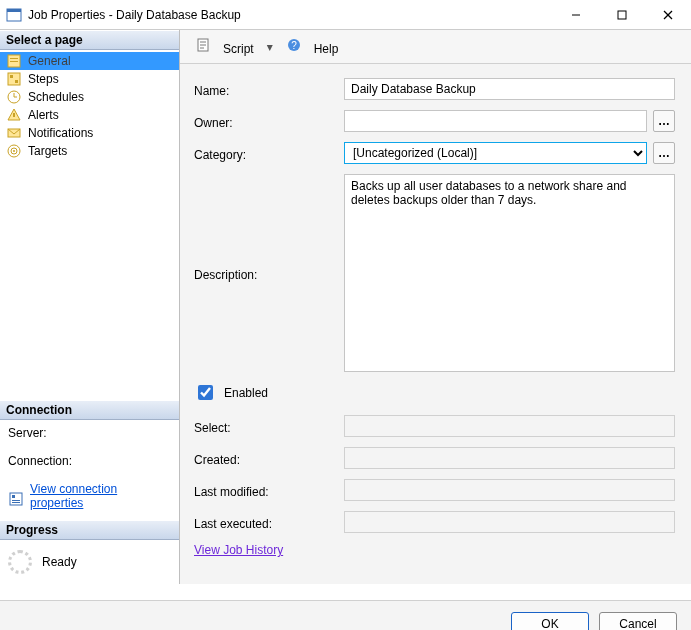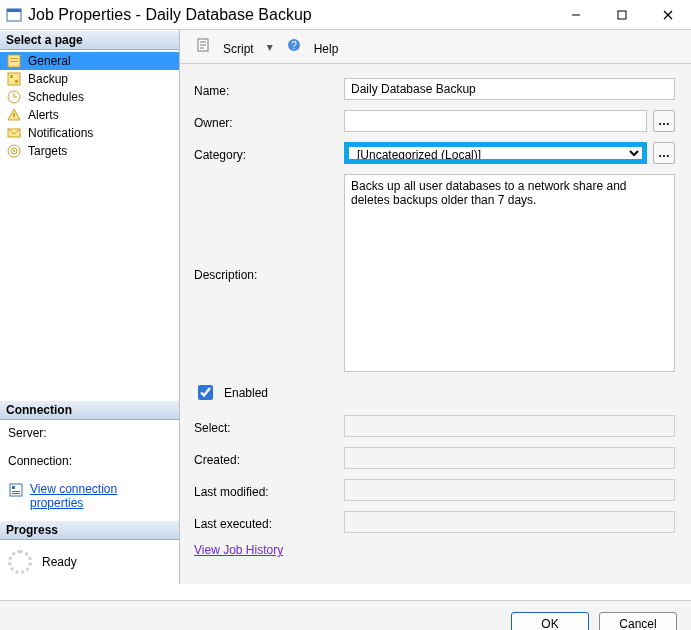--- a/index.html
+++ b/index.html
@@ -2,53 +2,53 @@
 <html><head>
 <meta charset="utf-8">
 <style>
   * { box-sizing: border-box; }
   html, body { margin: 0; padding: 0; font-family: "Segoe UI", Tahoma, sans-serif; font-size: 12px; color: #000; }
   body { background: #fff; width: 691px; height: 630px; overflow: hidden; }
 
   
   .titlebar { height: 30px; display: flex; align-items: center; padding: 0 0 0 6px; background: #fff; border-bottom: 1px solid #ccc; }
   .titlebar .appicon { width: 16px; height: 16px; margin-right: 6px; display: flex; align-items: center; justify-content: center; }
-  .titlebar .title { flex: 1; font-size: 16px; }
+  .titlebar .title { flex: 1; font-size: 12px; }
   .titlebar .winbtns { display: flex; height: 100%; }
   .titlebar .winbtn { width: 46px; display: flex; align-items: center; justify-content: center; font-size: 14px; font-family: sans-serif; }
 
   
   .body { display: flex; height: 554px; }
   .leftpane { width: 180px; display: flex; flex-direction: column; border-right: 1px solid #bfbfbf; }
   .section-header { background: linear-gradient(#e8eef7, #c9d7eb); padding: 2px 6px; font-weight: bold; font-size: 12px; border-bottom: 1px solid #a0b0c8; border-top: 1px solid #fff; }
   .page-list { flex: 1; background: #fff; padding: 2px 0; }
   .page-item { display: flex; align-items: center; padding: 1px 6px; gap: 6px; cursor: default; }
-  .page-item.selected { background: #3399ff; color: #000000; }
+  .page-item.selected { background: #3399ff; color: #404040; }
   .page-item .picon { width: 16px; height: 16px; flex: none; display:flex; align-items:center; justify-content:center; }
 
   .conn-block { background: #fff; padding: 6px 8px 10px 8px; font-size: 12px; }
   .conn-block .row { margin-bottom: 14px; }
-  .conn-block a { color: #0050d8; text-decoration: underline; display: inline-flex; align-items: flex-start; gap: 6px; }
+  .conn-block a { color: #0050d8; text-decoration: underline; display: inline-flex; align-items: flex-end; gap: 6px; }
 
   .progress-block { background: #fff; padding: 10px 8px; display: flex; align-items: center; gap: 10px; }
   .spinner-icon { width: 24px; height: 24px; border: 3px dotted #d0d0d0; border-radius: 50%; flex:none; }
 
   
   .rightpane { flex: 1; display: flex; flex-direction: column; background: #f4f4f4; }
   .toolbar { height: 34px; display: flex; align-items: center; gap: 4px; padding: 0 8px; border-bottom: 1px solid #d0d0d0; background: #f6f6f6; }
   .tbtn { display: flex; align-items: flex-end; gap: 12px; padding: 3px 6px; border: 1px solid transparent; border-radius: 3px; }
   .tdrop { width: 10px; text-align: center; color: #555; }
 
   .form { flex: 1; padding: 14px 16px 6px 14px; overflow: hidden; }
   .frow { display: flex; align-items: center; margin-bottom: 10px; }
   .frow .lab { width: 150px; padding-top: 3px; }
   .frow .fld { flex: 1; display: flex; align-items: center; gap: 6px; }
   .frow input[type=text] { width: 100%; height: 22px; padding: 2px 6px; border: 1px solid #c5c5c5; background: #fff; font: inherit; }
   .frow .ro-field { width:100%; height:22px; border:1px solid #d0d0d0; background:#f4f4f4; padding:2px 6px; }
-  .frow select { width: 100%; height: 22px; border: 5px solid #0ea5e9; background: #fff; font: inherit; padding: 0 4px; }
+  .frow select { width: 100%; height: 22px; border: 1px solid #0ea5e9; background: #fff; font: inherit; padding: 0 4px; }
   .frow textarea { width: 100%; height: 198px; border: 1px solid #c5c5c5; background: #fff; font: inherit; padding: 4px 6px; resize: none; }
   .ellipsis-btn { width: 24px; height: 22px; border: 1px solid #b5b5b5; background: #f9f9f9; display: flex; align-items: center; justify-content: center; font-weight: bold; cursor: default; border-radius:2px; }
   .chk { display: flex; align-items: center; gap: 8px; margin: 4px 0 12px 0; }
   .chk input { width: 15px; height: 15px; accent-color: #2e75d6; }
   .linkrow { margin-top: 6px; }
   .linkrow a { color: #6d28d9; text-decoration: underline; }
 
   
   .footer { height: 46px; border-top: 1px solid #d0d0d0; display: flex; align-items: center; justify-content: flex-end; padding: 0 14px; gap: 10px; background:#f4f4f4;margin-top:16px; }
   .footer button { width: 78px; height: 24px; border: 1px solid #8a8a8a; background: #fdfdfd; font: inherit; border-radius: 3px; }
@@ -105,21 +105,21 @@
         <span>General</span>
       </div>
       <div class="page-item">
         <span class="picon">
             <svg class="ic" viewBox="0 0 16 16">
               <rect x="2" y="2" width="12" height="12" fill="#ffe697" stroke="#c9a227"></rect>
               <rect x="4" y="4" width="3" height="3" fill="#c9a227"></rect>
               <rect x="9" y="9" width="3" height="3" fill="#c9a227"></rect>
             </svg>
           </span>
-        <span>Backup</span>
+        <span>Steps</span>
       </div>
       <div class="page-item">
         <span class="picon">
             <svg class="ic" viewBox="0 0 16 16">
               <circle cx="8" cy="8" r="6" fill="#fff" stroke="#c9a227"></circle>
               <line x1="8" y1="8" x2="8" y2="4" stroke="#c9a227"></line>
               <line x1="8" y1="8" x2="11" y2="8" stroke="#c9a227"></line>
             </svg>
           </span>
         <span>Schedules</span>

